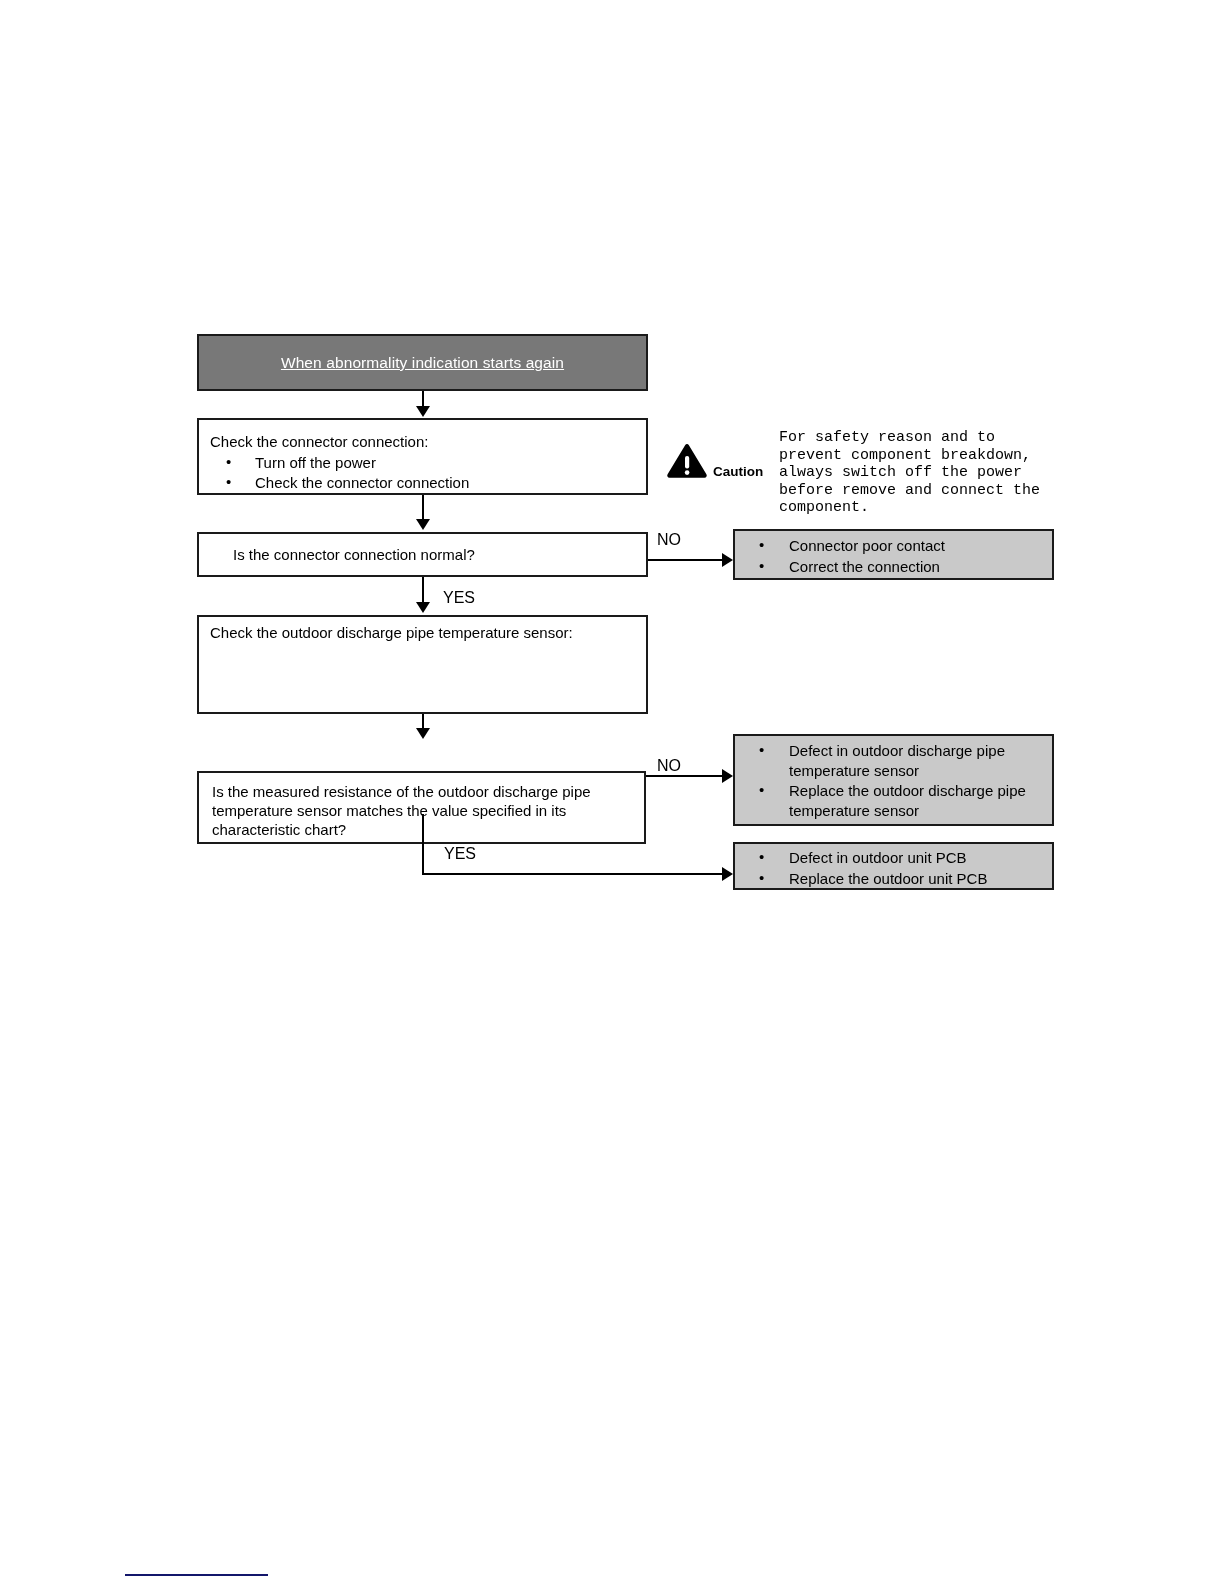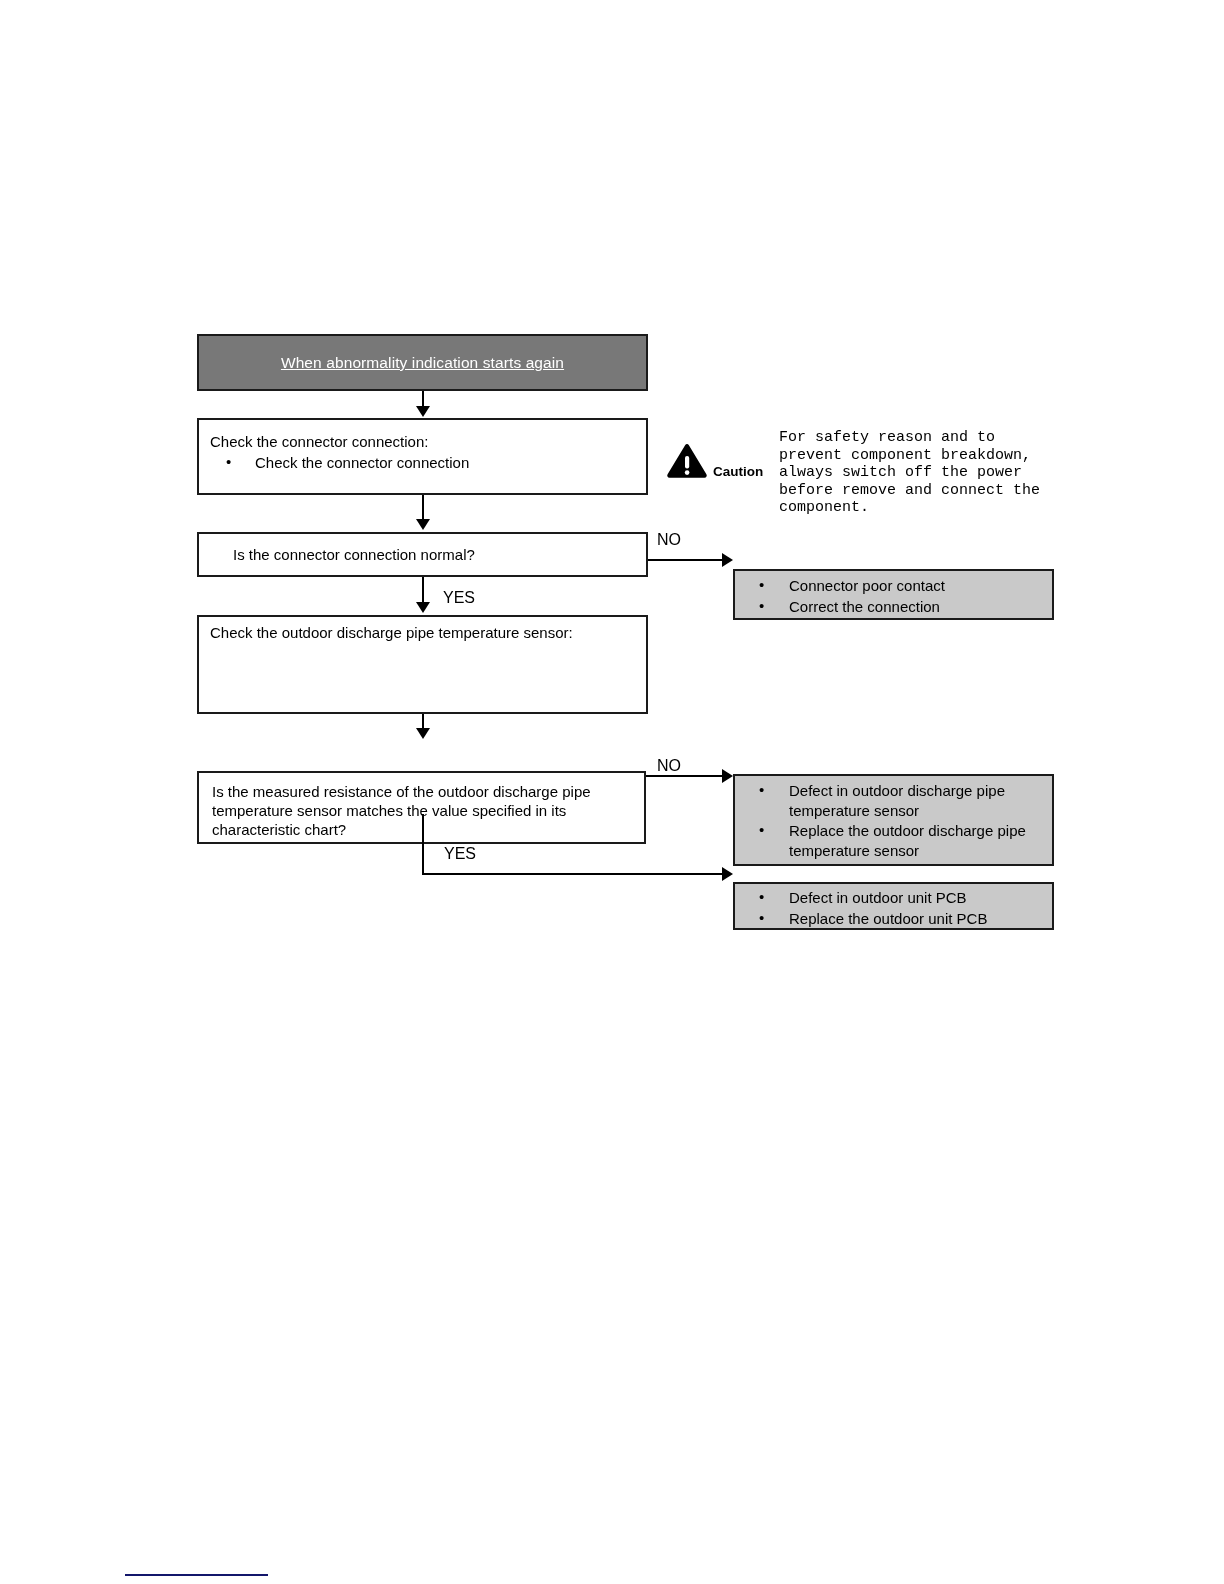--- a/index.html
+++ b/index.html
@@ -37,21 +37,20 @@
     color: #ffffff;
     display: flex;
     align-items: center;
     justify-content: center;
     font-size: 15.5px;
     letter-spacing: 0.1px;
   }
   .box-gray {
     background: #c9c9c9;
     border: 2px solid #1a1a1a;
-    margin-top: 40px;
   }
 
   .box-text {
     position: absolute;
     font-size: 15px;
     line-height: 19px;
     color: #000;
   }
 
   
@@ -156,20 +155,21 @@
     <span>When abnormality indication starts again</span>
   </div>
 
   <div class="vline" style="left:422px; top:391px; height:18px;"></div>
   <div class="arrow-down" style="left:416px; top:406px;"></div>
 
   <div class="box" style="left:197px; top:418px; width:451px; height:77px;">
     <div class="box-text" style="left:11px; top:12px; width:430px;">
       <div class="lead-line">Check the connector connection:</div>
       <ul class="bullets">
+        <li>Turn off the power</li>
         <li>Check the connector connection</li>
       </ul>
     </div>
   </div>
 
   <div class="vline" style="left:422px; top:495px; height:26px;"></div>
   <div class="arrow-down" style="left:416px; top:519px;"></div>
 
   <div class="caution-wrap" style="left:665px; top:442px; width:370px; height:62px;">
     <div class="caution-icon">

